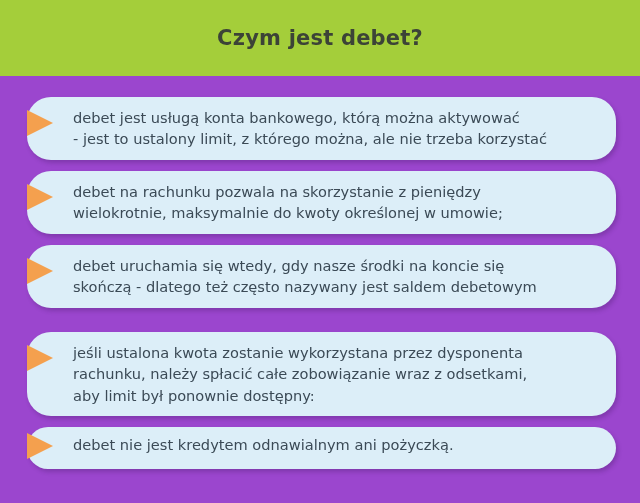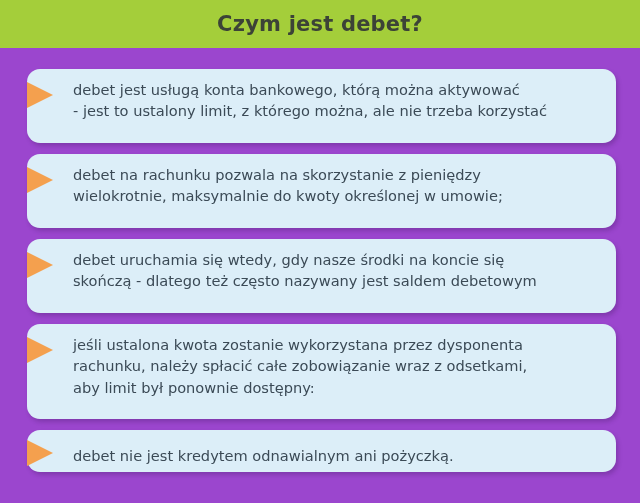--- a/index.html
+++ b/index.html
@@ -16,21 +16,21 @@
   .infographic {
     position: relative;
     width: 640px;
     height: 503px;
     box-sizing: border-box;
     background: #9b46ce;
     display: flex;
     flex-direction: column;
   }
   .header-bar {
-    height: 48px;
+    height: 76px;
     background: #a4ce3a;
     display: flex;
     align-items: center;
     justify-content: center;
     flex: 0 0 auto;
   }
   .header-title {
     font-size: 21px;
     font-weight: bold;
     color: #3c4337;
@@ -41,25 +41,25 @@
     flex: 1 1 auto;
     padding: 21px 24px 14px 27px;
     box-sizing: border-box;
     display: flex;
     flex-direction: column;
     gap: 11px;
   }
   .fact-card {
     position: relative;
     background: #dceef8;
-    border-radius: 13px;
+    border-radius: 24px;
     box-shadow: 2px 3px 4px rgba(60, 20, 90, 0.28);
     display: flex;
     align-items: flex-start;
-    padding: 9px 12px 21px 0;
+    padding: 9px 12px 10px 0;
     box-sizing: border-box;
     min-height: 52px;
   }
   .arrow-wrap {
     flex: 0 0 auto;
     width: 46px;
     display: flex;
     align-items: flex-start;
     justify-content: flex-start;
     padding-top: 4px;
@@ -76,22 +76,22 @@
   }
   .card-text {
     flex: 1 1 auto;
     font-size: 14.6px;
     line-height: 1.47;
     color: #3b4a56;
     padding-top: 1px;
     white-space: pre-line;
     font-family: "DejaVu Sans", "Liberation Sans", sans-serif;
   }
-  .card-4 { min-height: 76px; }
-  .card-5 { min-height: 42px; align-items: flex-end; padding-top: 6px; padding-bottom: 6px;}
+  .card-4 { min-height: 76px; margin-top: 13px; }
+  .card-5 { min-height: 42px; align-items: flex-start; padding-top: 6px; padding-bottom: 6px;}
   .card-5 .arrow-wrap { padding-top: 0; align-items: center; }
 </style>
 </head>
 <body>
 
 <div class="infographic">
 
   <div class="header-bar">
     <div class="header-title">Czym jest debet?</div>
   </div>

